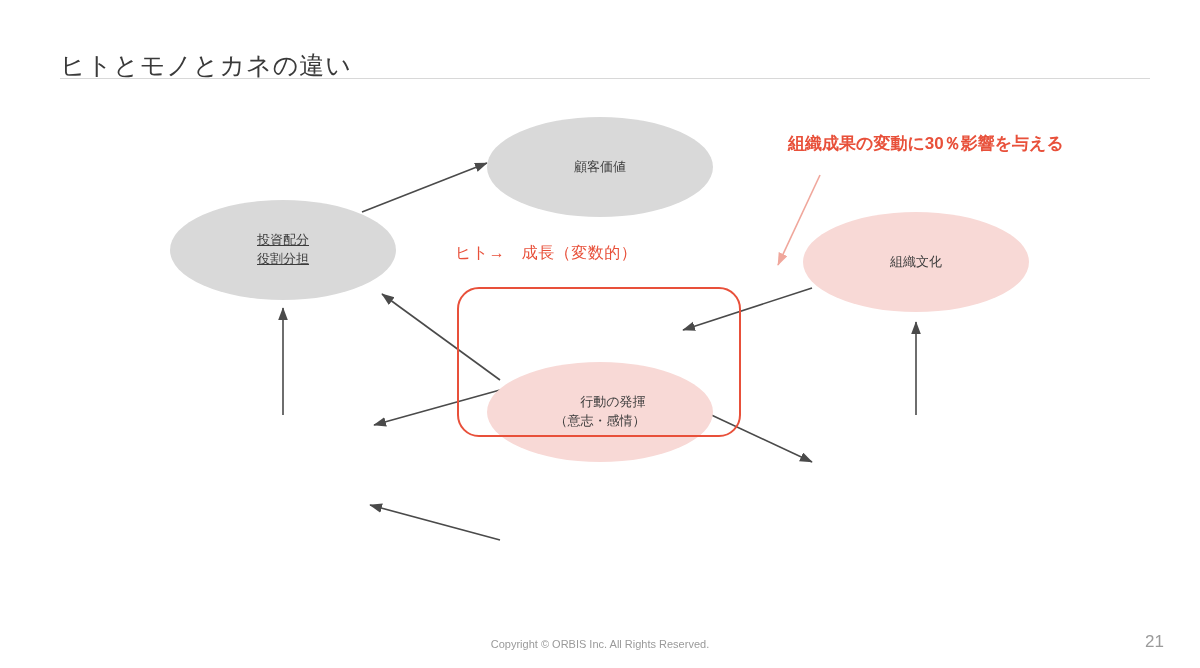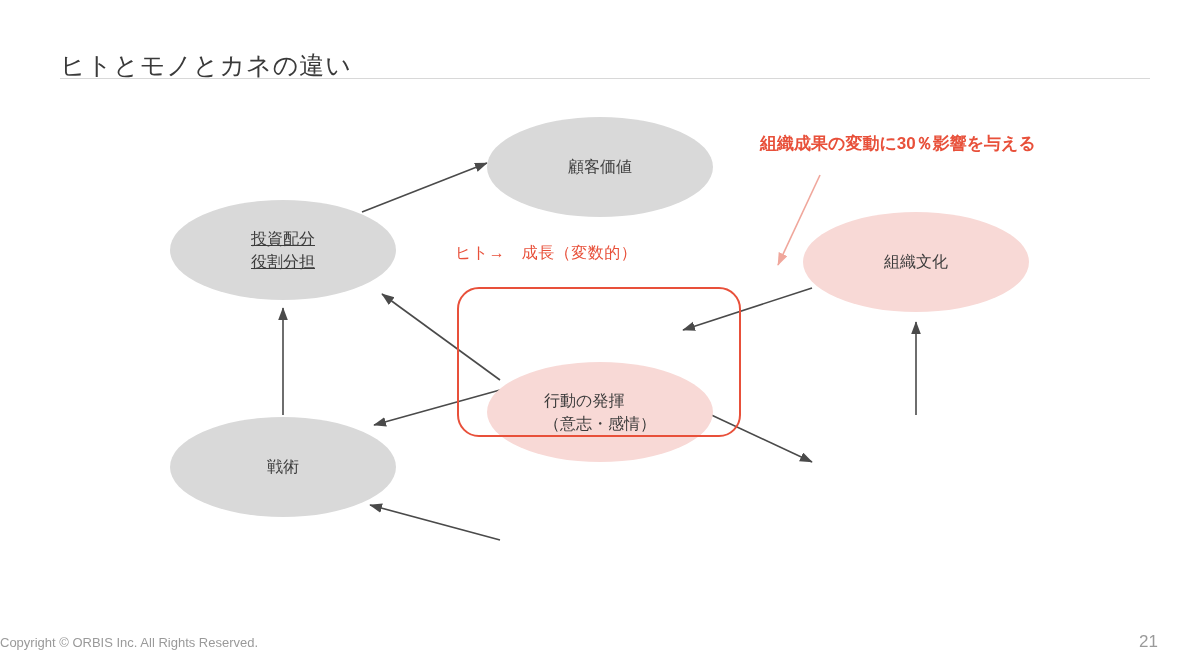--- a/index.html
+++ b/index.html
@@ -51,24 +51,24 @@
     left: 0;
     top: 0;
     width: 1200px;
     height: 540px;
   }
   .node {
     position: absolute;
     display: flex;
     align-items: center;
     justify-content: center;
-    text-align: left;
+    text-align: right;
     border-radius: 50%;
     line-height: 1.45;
-    font-size: 16px;
+    font-size: 13px;
     color: #3c3c3c;
     white-space: pre-line;
   }
   .node.gray  { background: #d9d9d9; }
   .node.pink  { background: #f8d9d6; }
 
   
   #node-customer-value { left: 487px; top: 27px;  width: 226px; height: 100px; }
   #node-investment     { left: 170px; top: 110px; width: 226px; height: 100px; text-decoration: underline; }
   #node-tactics        { left: 170px; top: 327px; width: 226px; height: 100px; }
@@ -92,39 +92,40 @@
     position: absolute;
     left: 455px;
     top: 153px;
     font-size: 16px;
     color: #e8503a;
     white-space: nowrap;
     letter-spacing: 0.5px;
   }
   #annotation-note {
     position: absolute;
-    left: 760px;
+    left: 788px;
     top: 42px;
     font-size: 17px;
     font-weight: bold;
     color: #e8503a;
     white-space: nowrap;
   }
   
   #footer-copyright {
     position: absolute;
     left: 0;
     right: 0;
     bottom: 18px;
-    font-size: 13px;
+    text-align: center;
+    font-size: 11px;
     color: #9a9a9a;
   }
   #page-number {
     position: absolute;
-    right: 42px;
+    right: 36px;
     bottom: 16px;
     font-size: 17px;
     color: #9a9a9a;
   }
 </style>
 </head>
 <body>
 
 <div id="slide">
 
@@ -158,21 +159,20 @@
       <line x1="690" y1="315" x2="812" y2="372" stroke="#4a4a4a" stroke-width="1.6" marker-end="url(#arrowhead)"></line>
 
       <line x1="916" y1="325" x2="916" y2="232" stroke="#4a4a4a" stroke-width="1.6" marker-end="url(#arrowhead)"></line>
 
       <line x1="820" y1="85" x2="778" y2="175" stroke="#f0a79c" stroke-width="1.6" marker-end="url(#arrowhead-red)"></line>
     </svg>
 
     <div class="node gray" id="node-customer-value">顧客価値</div>
     <div class="node gray" id="node-investment">投資配分
 役割分担</div>
-    <div class="node gray" id="node-tactics">戦術</div>
     <div class="node pink" id="node-behavior">行動の発揮
 （意志・感情）</div>
     <div class="node pink" id="node-culture">組織文化</div>
 
     <div id="highlight-box"></div>
     <div id="highlight-label">ヒト→　成長（変数的）</div>
     <div id="annotation-note">組織成果の変動に30％影響を与える</div>
   </div>
 
   <div id="footer-copyright">Copyright © ORBIS Inc. All Rights Reserved.</div>

